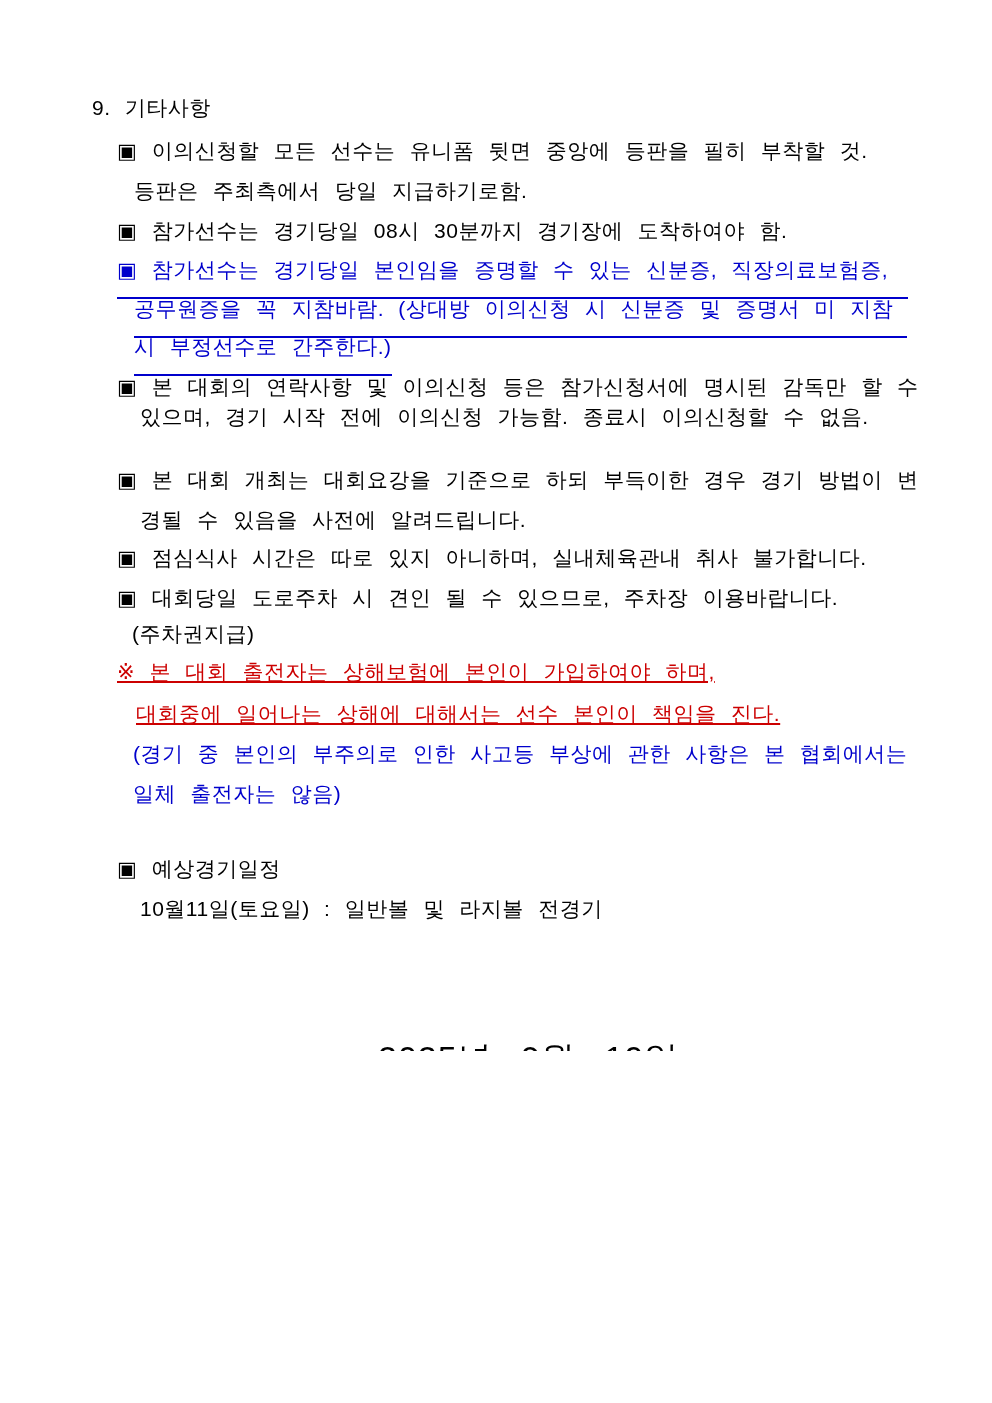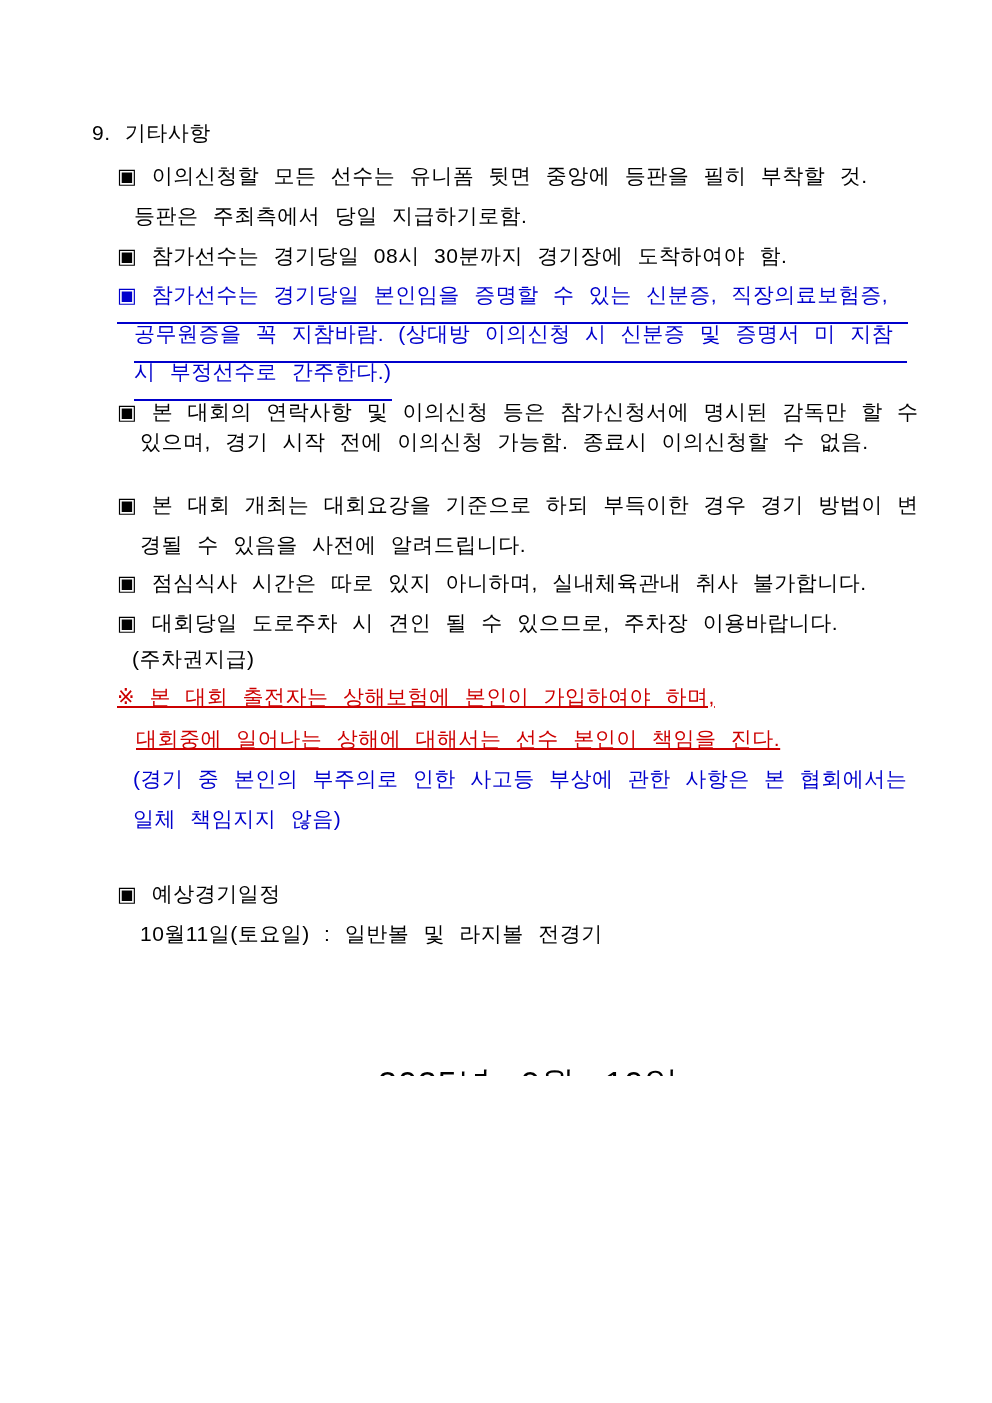--- a/index.html
+++ b/index.html
@@ -4,21 +4,20 @@
 <style>
   html, body { margin: 0; padding: 0; background: #ffffff; }
   .page {
     position: relative;
     width: 992px;
     height: 1051px;
     background: #ffffff;
     font-family: "Liberation Sans", "DejaVu Sans", sans-serif;
     color: #000000;
     overflow: hidden;
-    margin-top: 25px;
   }
   .line {
     position: absolute;
     font-size: 21px;
     line-height: 26px;
     letter-spacing: 0.5px;
     word-spacing: 8px;
     white-space: nowrap;
     font-weight: 500;
   }
@@ -91,21 +90,21 @@
   <div class="line" style="left:117px; top:585px;">▣ 대회당일 도로주차 시 견인 될 수 있으므로, 주차장 이용바랍니다.</div>
 
   <div class="line" style="left:132px; top:621px;">(주차권지급)</div>
 
   <div class="line red" style="left:117px; top:659px;">※ 본 대회 출전자는 상해보험에 본인이 가입하여야 하며,</div>
 
   <div class="line red" style="left:136px; top:701px;">대회중에 일어나는 상해에 대해서는 선수 본인이 책임을 진다.</div>
 
   <div class="line blue" style="left:133px; top:741px;">(경기 중 본인의 부주의로 인한 사고등 부상에 관한 사항은 본 협회에서는</div>
 
-  <div class="line blue" style="left:133px; top:781px;">일체 책임지지 않음)</div>
+  <div class="line blue" style="left:133px; top:781px;">일체 출전자는 않음)</div>
 
   <div class="line" style="left:117px; top:856px;">▣ 예상경기일정</div>
 
   <div class="line" style="left:140px; top:896px;">10월11일(토요일) : 일반볼 및 라지볼 전경기</div>
 
   <div class="date-line" style="left:378px; top:1036px;text-decoration:underline;">2025년 9월 10일</div>
 
   <div class="signature-line" style="left:272px; top:1130px;">성남시탁구협회장 박 춘 관</div>
 
   <div class="seal">

